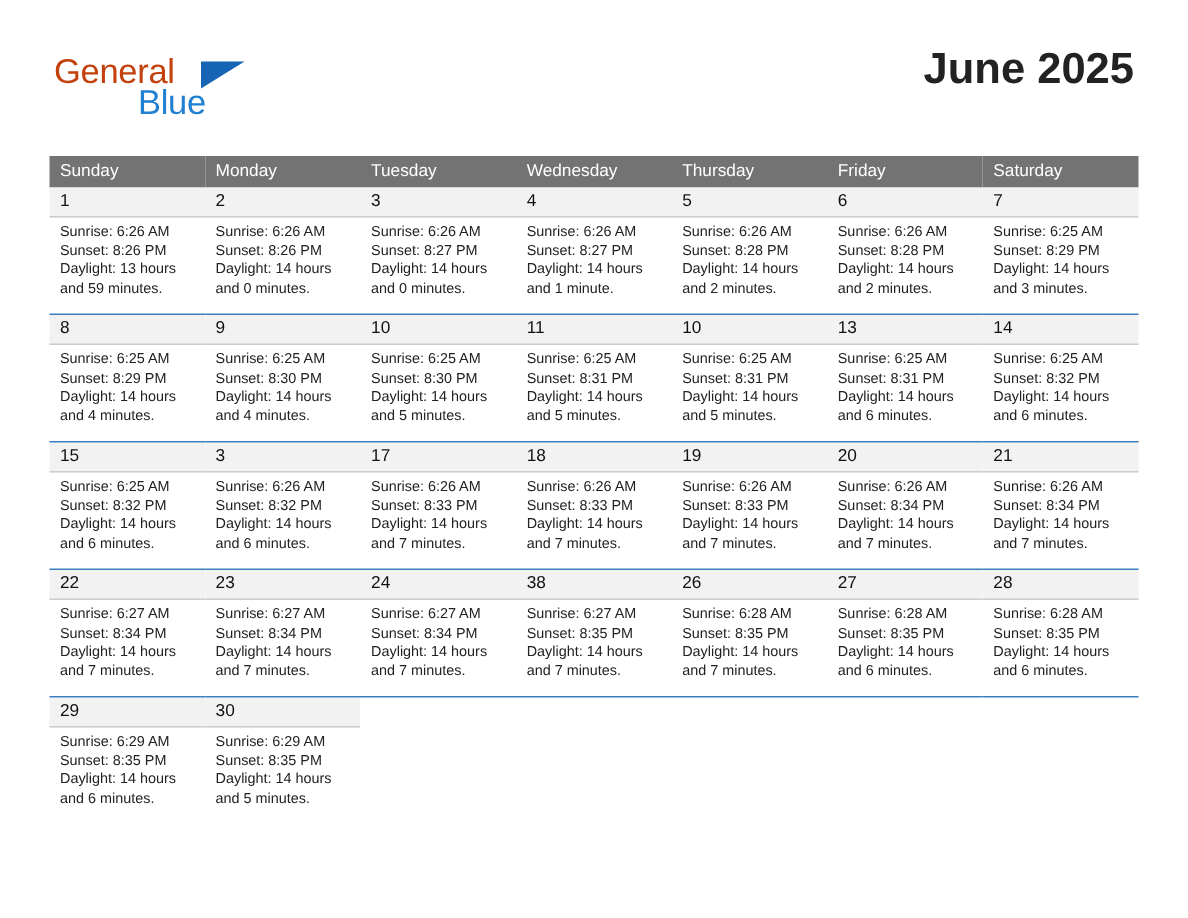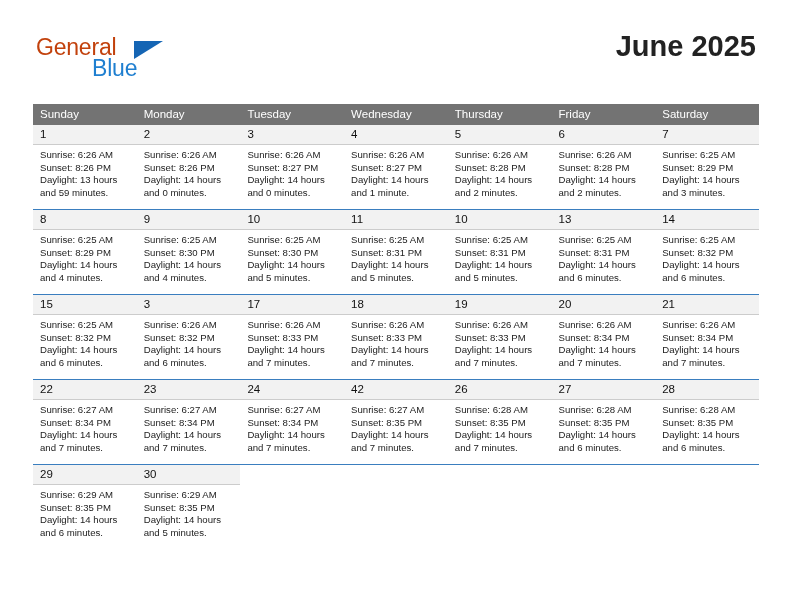--- a/index.html
+++ b/index.html
@@ -449,21 +449,21 @@
               <div class="info">
                 <div>Sunrise: 6:27 AM</div>
                 <div>Sunset: 8:34 PM</div>
                 <div>Daylight: 14 hours</div>
                 <div>and 7 minutes.</div>
               </div>
             </div>
           </td>
           <td>
             <div class="cell">
-              <div class="daynum">42</div>
+              <div class="daynum">38</div>
               <div class="info">
                 <div>Sunrise: 6:27 AM</div>
                 <div>Sunset: 8:35 PM</div>
                 <div>Daylight: 14 hours</div>
                 <div>and 7 minutes.</div>
               </div>
             </div>
           </td>
           <td>
             <div class="cell">

